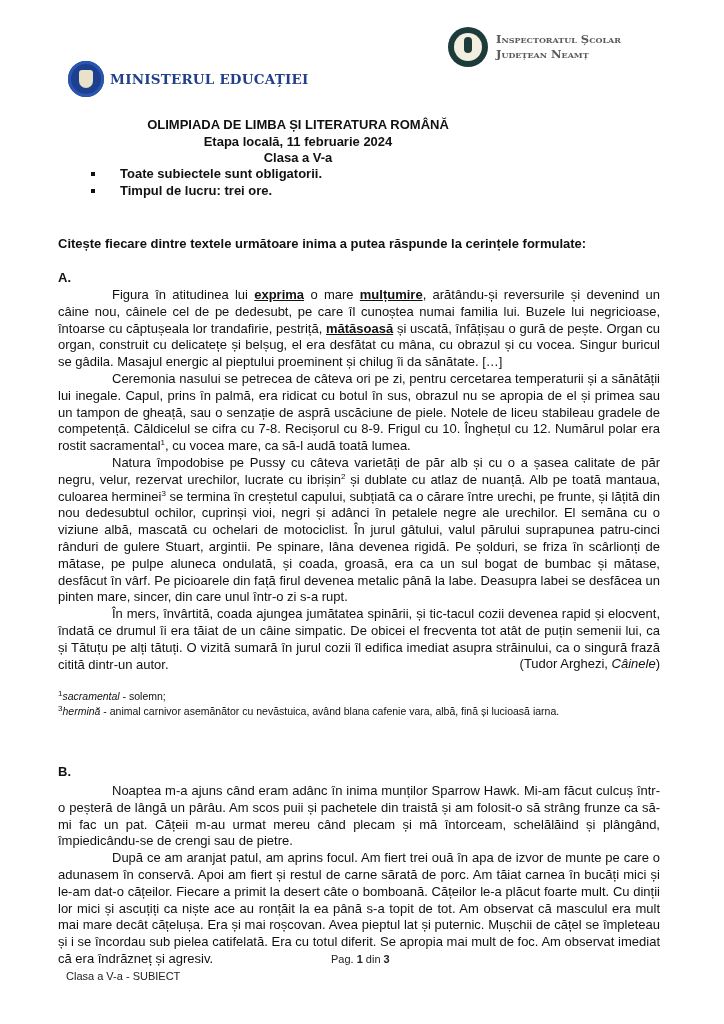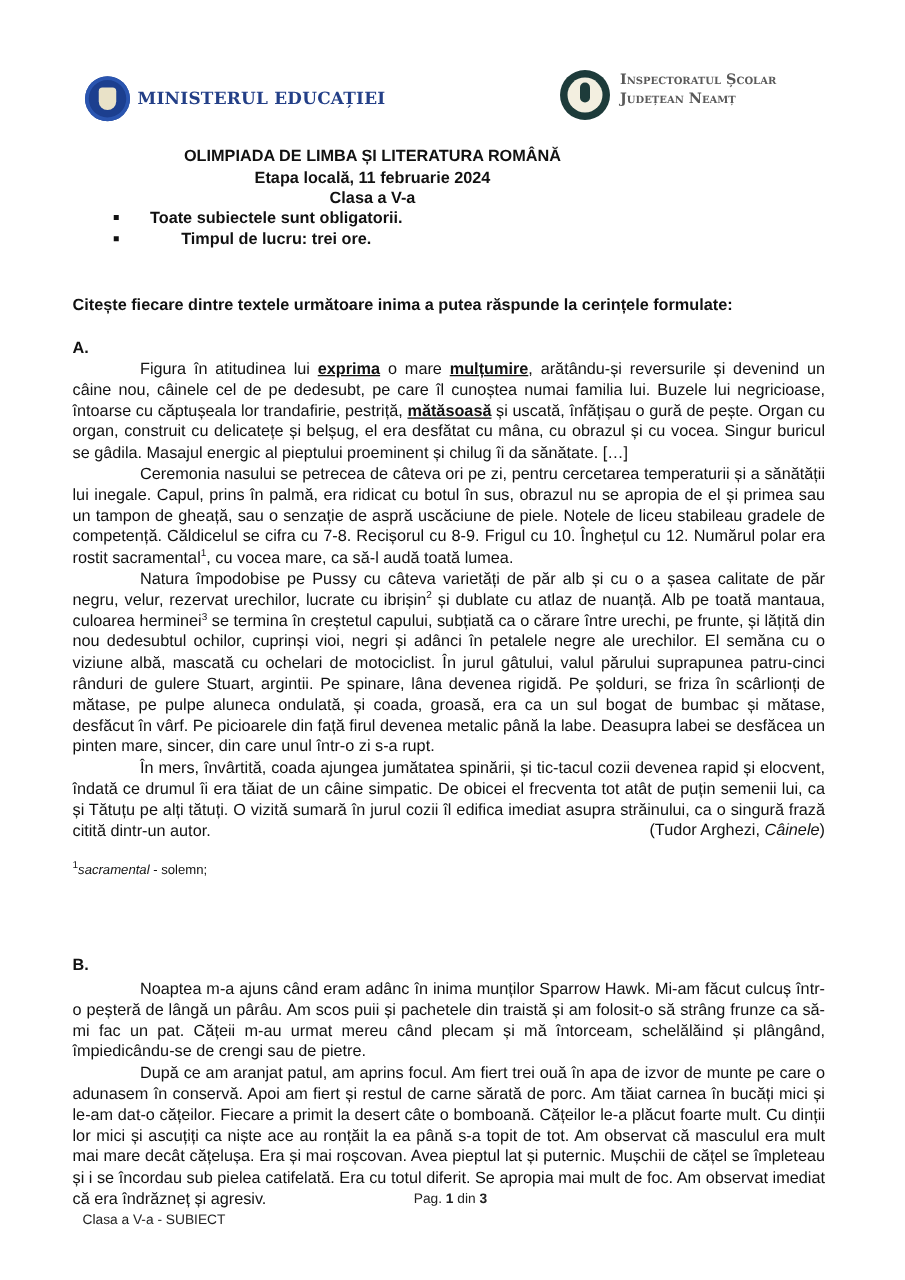--- a/index.html
+++ b/index.html
@@ -2,28 +2,28 @@
 <html><head>
 <meta charset="utf-8">
 <style>
   html, body { margin:0; padding:0; background:#ffffff; }
   body { width:724px; height:1024px; position:relative; overflow:hidden; font-family:"Liberation Sans", sans-serif; color:#111; }
   .header { position:absolute; top:0; left:0; width:724px; height:110px; }
   .logo-left { position:absolute; left:68px; top:61px; display:flex; align-items:center; }
   .seal { width:36px; height:36px; border-radius:50%; background:#1c3f8f; position:relative; box-shadow: inset 0 0 0 3px #2a55b0; }
   .seal::after { content:""; position:absolute; left:11px; top:9px; width:14px; height:18px; background:#e9e2c8; border-radius:3px 3px 7px 7px; }
   .logo-left-text { margin-left:6px; font-family:"DejaVu Serif", serif; font-size:13.5px; font-weight:bold; color:#233f87; letter-spacing:0.2px; }
-  .logo-right { position:absolute; left:448px; top:56px; display:flex; }
+  .logo-right { position:absolute; left:448px; top:27px; display:flex; align-items:center; }
   .isj-seal { width:40px; height:40px; border-radius:50%; background:#1d3b3a; position:relative; }
   .isj-seal::before { content:""; position:absolute; left:6px; top:6px; width:28px; height:28px; border-radius:50%; background:#f3efe0; }
   .isj-seal::after { content:""; position:absolute; left:16px; top:10px; width:8px; height:16px; background:#1d3b3a; border-radius:4px; }
   .isj-text { margin-left:8px; font-family:"DejaVu Serif", serif; font-size:11.5px; color:#5a5a5a; line-height:15px; font-variant:small-caps; font-weight:bold; }
   .title-block { position:absolute; top:117px; left:0; width:596px; text-align:center; font-weight:bold; font-size:13px; line-height:16.5px; }
   .rules { position:absolute; top:166px; left:88px; font-weight:bold; font-size:13px; line-height:16.5px; margin:0; padding:0; list-style:none; }
-  .rules li { position:relative; padding-left:32px;text-align:center; }
+  .rules li { position:relative; padding-left:32px; }
   .rules li::before { content:""; position:absolute; left:3px; top:6px; width:4px; height:4px; background:#111; }
   .instruction { position:absolute; top:236px; left:58px; font-weight:bold; font-size:13px; }
   .sec-label { position:absolute; left:58px; font-weight:bold; font-size:13px; }
   .text-block { position:absolute; left:58px; width:602px; font-size:13px; line-height:16.8px; text-align:justify; }
   .text-block p { margin:0; text-indent:54px; }
   .u-bold { font-weight:bold; text-decoration:underline; }
   sup { font-size:8px; line-height:0; }
   .attribution { position:absolute; top:656px; right:64px; font-size:13px; }
   .footnotes { position:absolute; top:689px; left:58px; width:620px; font-size:10.5px; line-height:15px; }
   .footnotes div { margin:0; }
@@ -66,20 +66,21 @@
   <p><span>Figura în atitudinea lui </span><span class="u-bold">exprima</span><span> o mare </span><span class="u-bold">mulțumire</span><span>, arătându-și reversurile și devenind un câine nou, câinele cel de pe dedesubt, pe care îl cunoștea numai familia lui. Buzele lui negricioase, întoarse cu căptușeala lor trandafirie, pestriță, </span><span class="u-bold">mătăsoasă</span><span> și uscată, înfățișau o gură de pește. Organ cu organ, construit cu delicatețe și belșug, el era desfătat cu mâna, cu obrazul și cu vocea. Singur buricul se gâdila. Masajul energic al pieptului proeminent și chilug îi da sănătate. […]</span></p>
   <p><span>Ceremonia nasului se petrecea de câteva ori pe zi, pentru cercetarea temperaturii și a sănătății lui inegale. Capul, prins în palmă, era ridicat cu botul în sus, obrazul nu se apropia de el și primea sau un tampon de gheață, sau o senzație de aspră uscăciune de piele. Notele de liceu stabileau gradele de competență. Căldicelul se cifra cu 7-8. Recișorul cu 8-9. Frigul cu 10. Înghețul cu 12. Numărul polar era rostit sacramental</span><sup>1</sup><span>, cu vocea mare, ca să-l audă toată lumea.</span></p>
   <p><span>Natura împodobise pe Pussy cu câteva varietăți de păr alb și cu o a șasea calitate de păr negru, velur, rezervat urechilor, lucrate cu ibrișin</span><sup>2</sup><span> și dublate cu atlaz de nuanță. Alb pe toată mantaua, culoarea herminei</span><sup>3</sup><span> se termina în creștetul capului, subțiată ca o cărare între urechi, pe frunte, și lățită din nou dedesubtul ochilor, cuprinși vioi, negri și adânci în petalele negre ale urechilor. El semăna cu o viziune albă, mascată cu ochelari de motociclist. În jurul gâtului, valul părului suprapunea patru-cinci rânduri de gulere Stuart, argintii. Pe spinare, lâna devenea rigidă. Pe șolduri, se friza în scârlionți de mătase, pe pulpe aluneca ondulată, și coada, groasă, era ca un sul bogat de bumbac și mătase, desfăcut în vârf. Pe picioarele din față firul devenea metalic până la labe. Deasupra labei se desfăcea un pinten mare, sincer, din care unul într-o zi s-a rupt.</span></p>
   <p>În mers, învârtită, coada ajungea jumătatea spinării, și tic-tacul cozii devenea rapid și elocvent, îndată ce drumul îi era tăiat de un câine simpatic. De obicei el frecventa tot atât de puțin semenii lui, ca și Tătuțu pe alți tătuți. O vizită sumară în jurul cozii îl edifica imediat asupra străinului, ca o singură frază citită dintr-un autor.</p>
 </div>
 
 <div class="attribution"><span>(Tudor Arghezi, </span><i>Câinele</i><span>)</span></div>
 
 <div class="footnotes">
   <div><sup>1</sup><i>sacramental</i><span> - solemn;</span></div>
+  <div><sup>3</sup><i>hermină</i><span> - animal carnivor asemănător cu nevăstuica, având blana cafenie vara, albă, fină și lucioasă iarna.</span></div>
 </div>
 
 <div class="sec-label" style="top:764px;">B.</div>
 
 <div class="text-block" style="top:783px;">
   <p>Noaptea m-a ajuns când eram adânc în inima munților Sparrow Hawk. Mi-am făcut culcuș într-o peșteră de lângă un pârâu. Am scos puii și pachetele din traistă și am folosit-o să strâng frunze ca să-mi fac un pat. Cățeii m-au urmat mereu când plecam și mă întorceam, schelălăind și plângând, împiedicându-se de crengi sau de pietre.</p>
   <p>După ce am aranjat patul, am aprins focul. Am fiert trei ouă în apa de izvor de munte pe care o adunasem în conservă. Apoi am fiert și restul de carne sărată de porc. Am tăiat carnea în bucăți mici și le-am dat-o cățeilor. Fiecare a primit la desert câte o bomboană. Cățeilor le-a plăcut foarte mult. Cu dinții lor mici și ascuțiți ca niște ace au ronțăit la ea până s-a topit de tot. Am observat că masculul era mult mai mare decât cățelușa. Era și mai roșcovan. Avea pieptul lat și puternic. Mușchii de cățel se împleteau și i se încordau sub pielea catifelată. Era cu totul diferit. Se apropia mai mult de foc. Am observat imediat că era îndrăzneț și agresiv.</p>
 </div>
 
 <div class="page-num"><span>Pag. </span><b>1</b><span> din </span><b>3</b></div>

